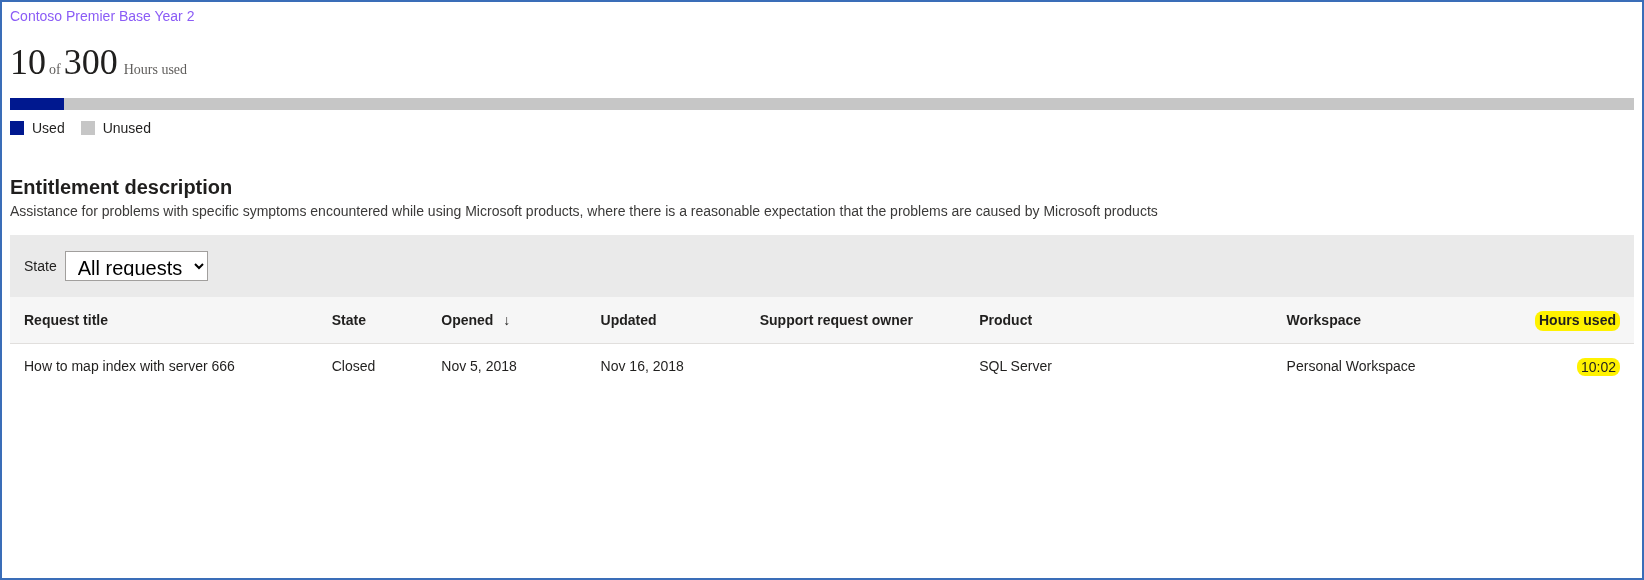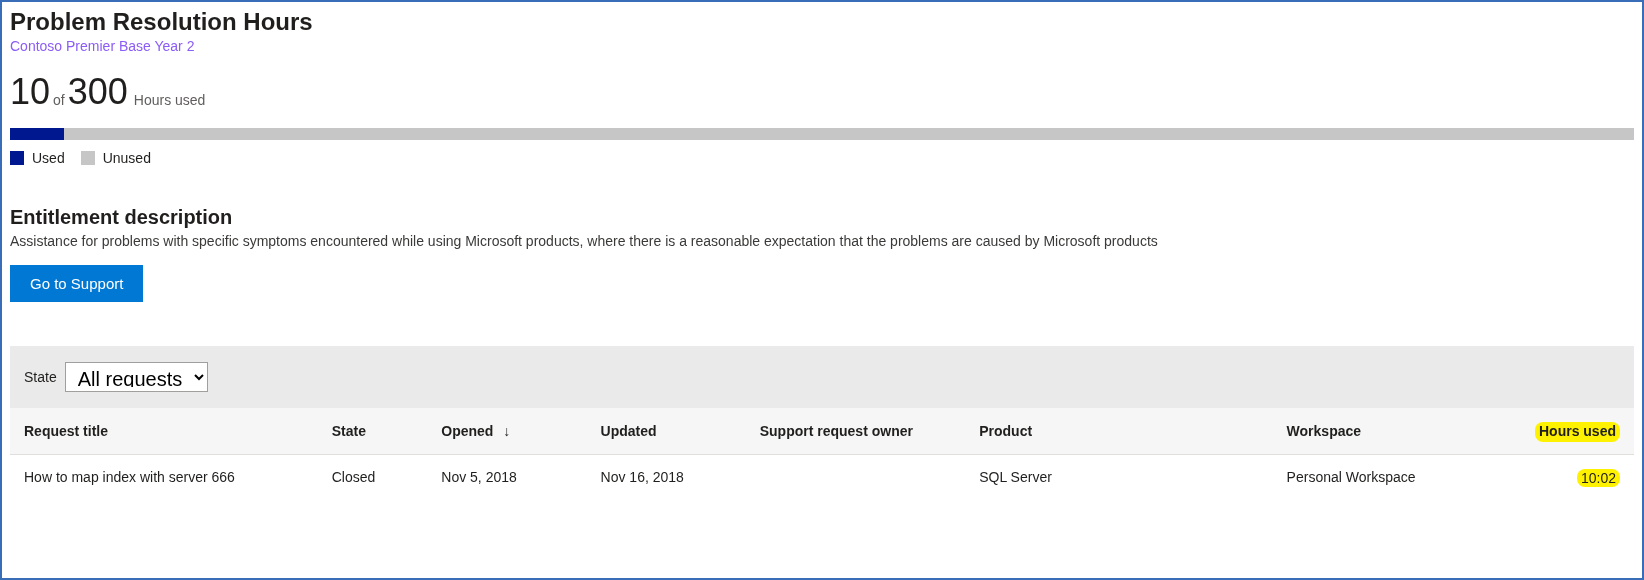--- a/index.html
+++ b/index.html
@@ -20,20 +20,21 @@
     }
     .subtitle {
       font-size: 14px;
       color: #8b5cf6;
       margin-bottom: 20px;
     }
     .hours-line {
       display: flex;
       align-items: baseline;
       margin-bottom: 18px;
+      font-family: Liberation Serif, serif;
     }
     .big-num { font-size: 36px; font-weight: 400; line-height: 1; }
     .of-label { font-size: 14px; color: #605e5c; margin: 0 3px 2px 3px; align-self: flex-end; }
     .hours-used-label { font-size: 14px; color: #605e5c; margin-left: 6px; align-self: flex-end; margin-bottom: 2px;}
     .remaining-row {
       display: flex;
       justify-content: flex-end;
       font-size: 14px;
       color: #201f1e;
       margin-bottom: 2px;
@@ -139,21 +140,20 @@
     .col-opened { width: 160px; }
     .col-updated { width: 160px; }
     .col-owner { width: 220px; }
     .col-product { width: 310px; }
     .col-workspace { width: 250px; }
   </style>
 </head>
 <body>
 
 <div class="container">
-  <h1 class="page-title">Problem Resolution Hours</h1>
   <div class="subtitle">Contoso Premier Base Year 2</div>
 
   <div class="hours-line">
     <span class="big-num">10</span>
     <span class="of-label">of</span>
     <span class="big-num">300</span>
     <span class="hours-used-label">Hours used</span>
   </div>
 
 
@@ -167,21 +167,20 @@
       <span>Used</span>
     </div>
     <div class="legend-item">
       <div class="swatch sw-unused"></div>
       <span>Unused</span>
     </div>
   </div>
 
   <h2 class="section-title">Entitlement description</h2>
   <p class="section-desc">Assistance for problems with specific symptoms encountered while using Microsoft products, where there is a reasonable expectation that the problems are caused by Microsoft products</p>
-  <button class="btn-primary">Go to Support</button>
 
   <div class="table-header-bar">
     <div class="state-filter">
       <span>State</span>
       <select>
         <option>All requests</option>
       </select>
     </div>
   </div>
 

